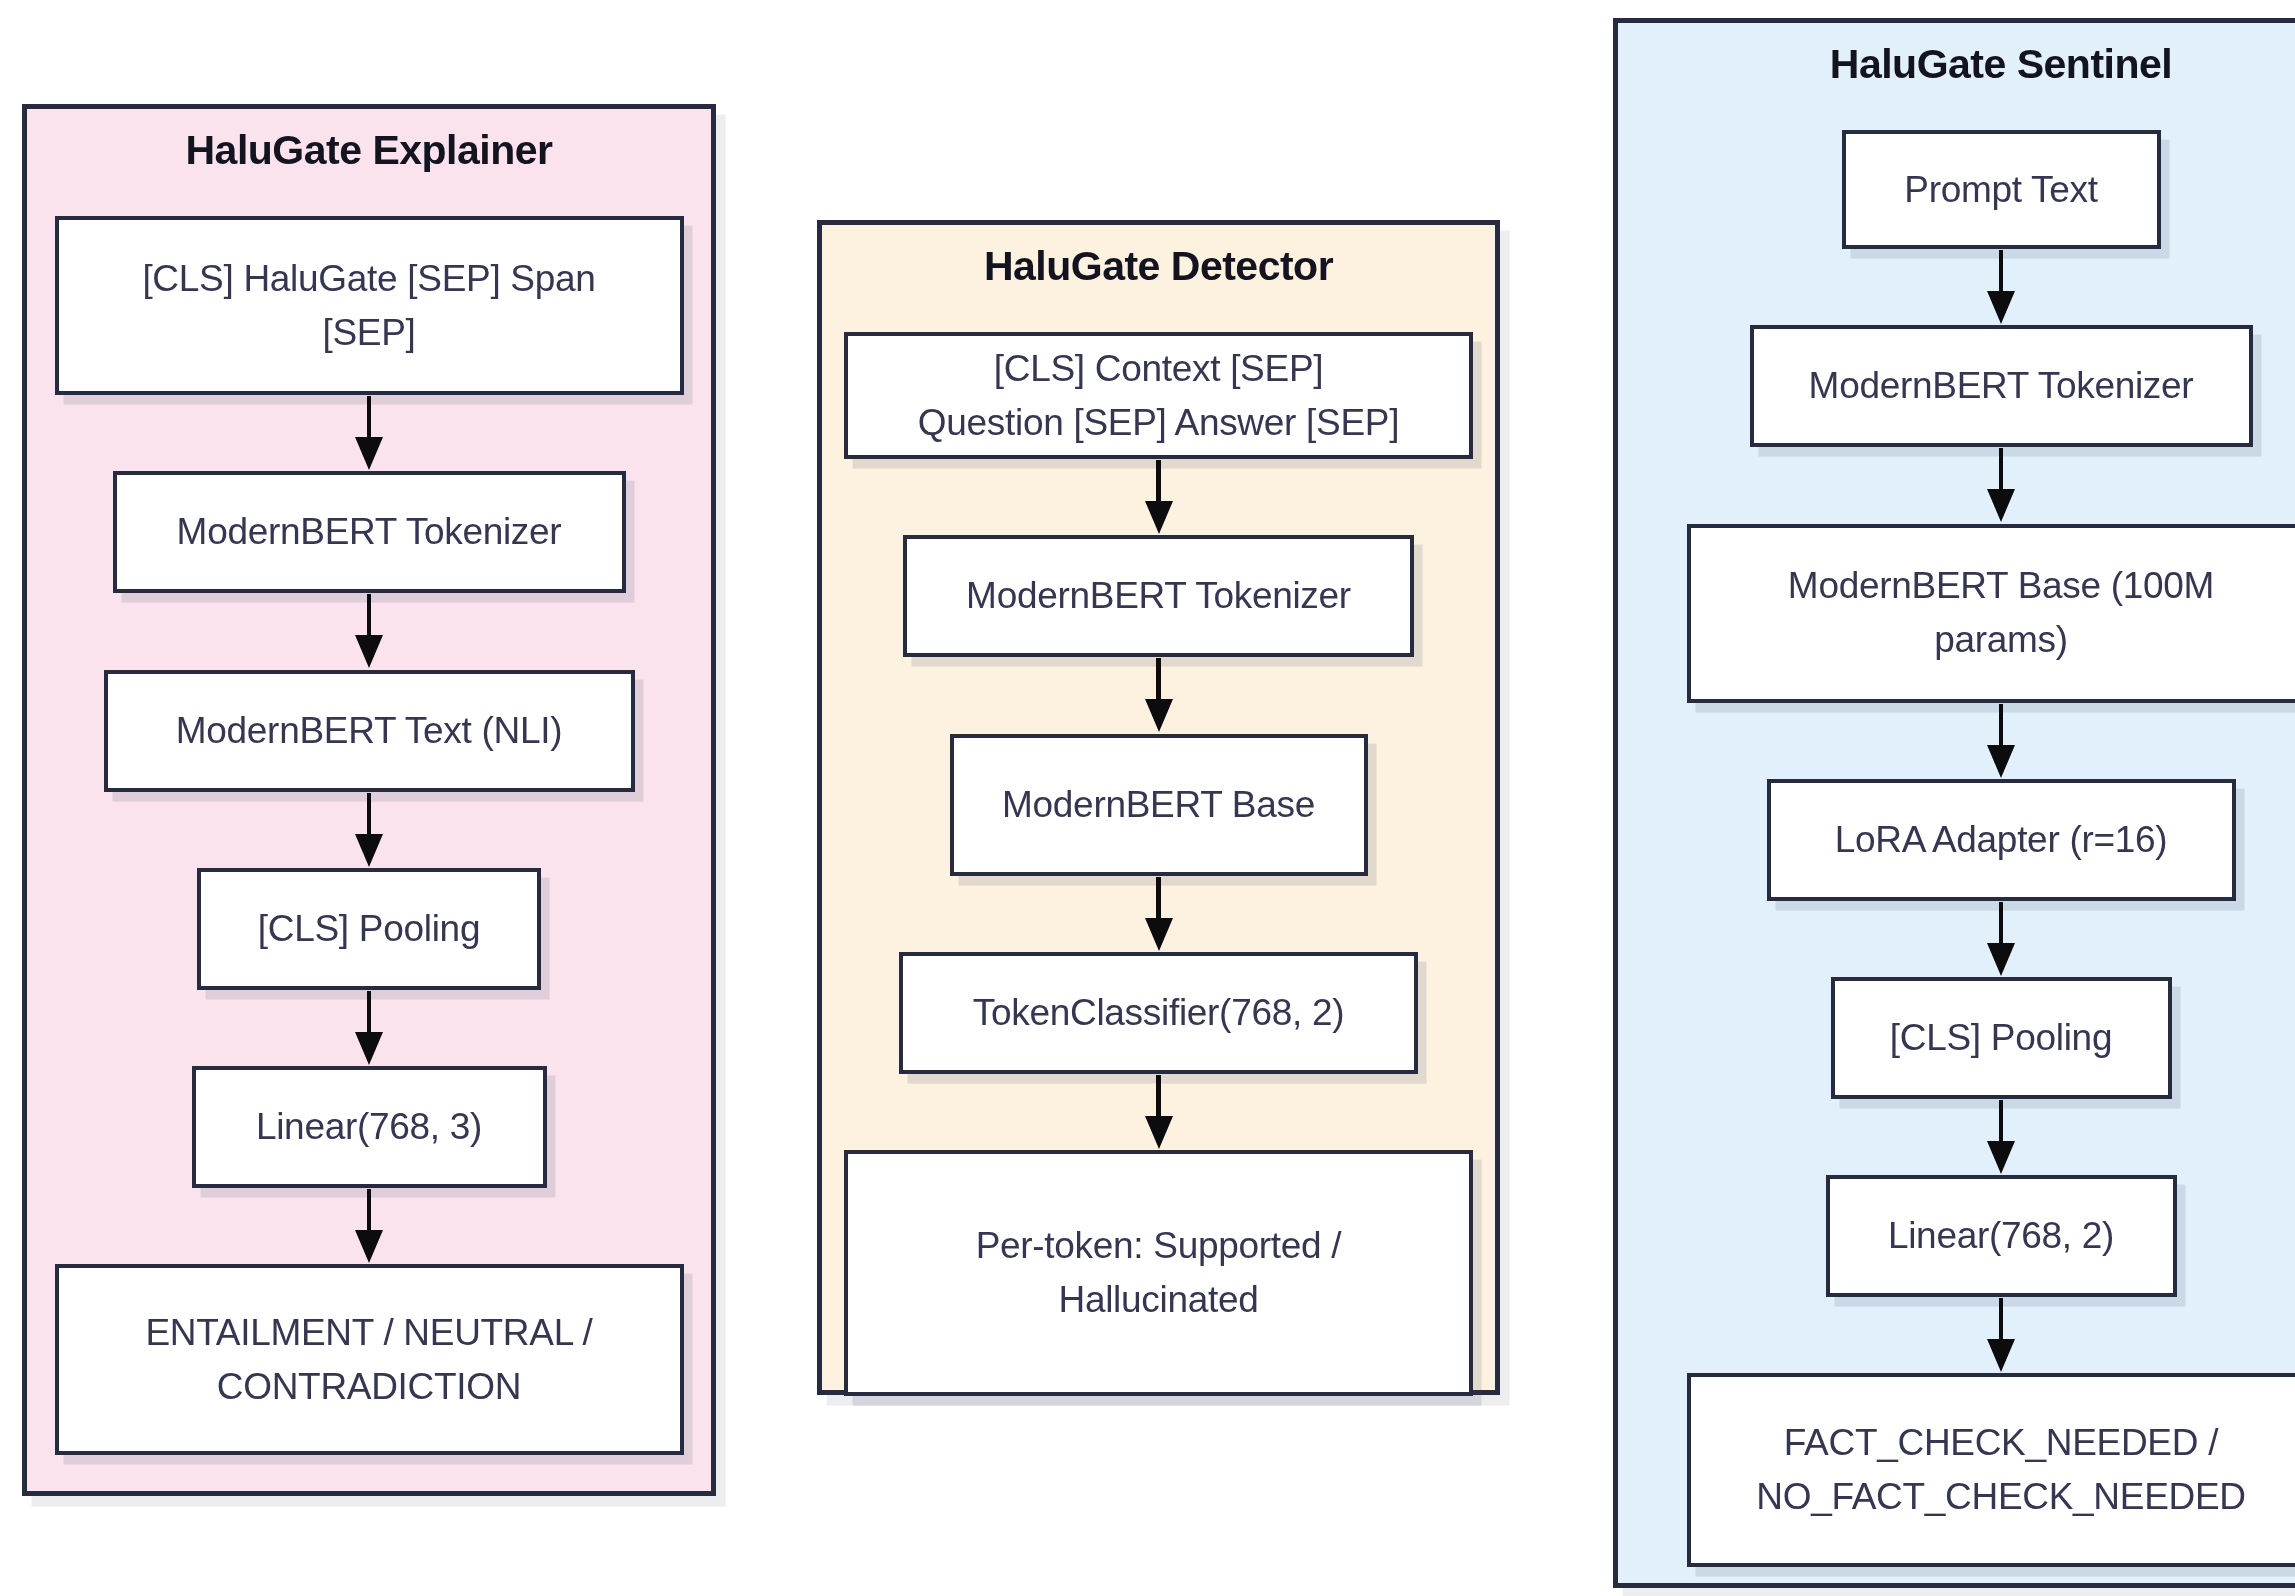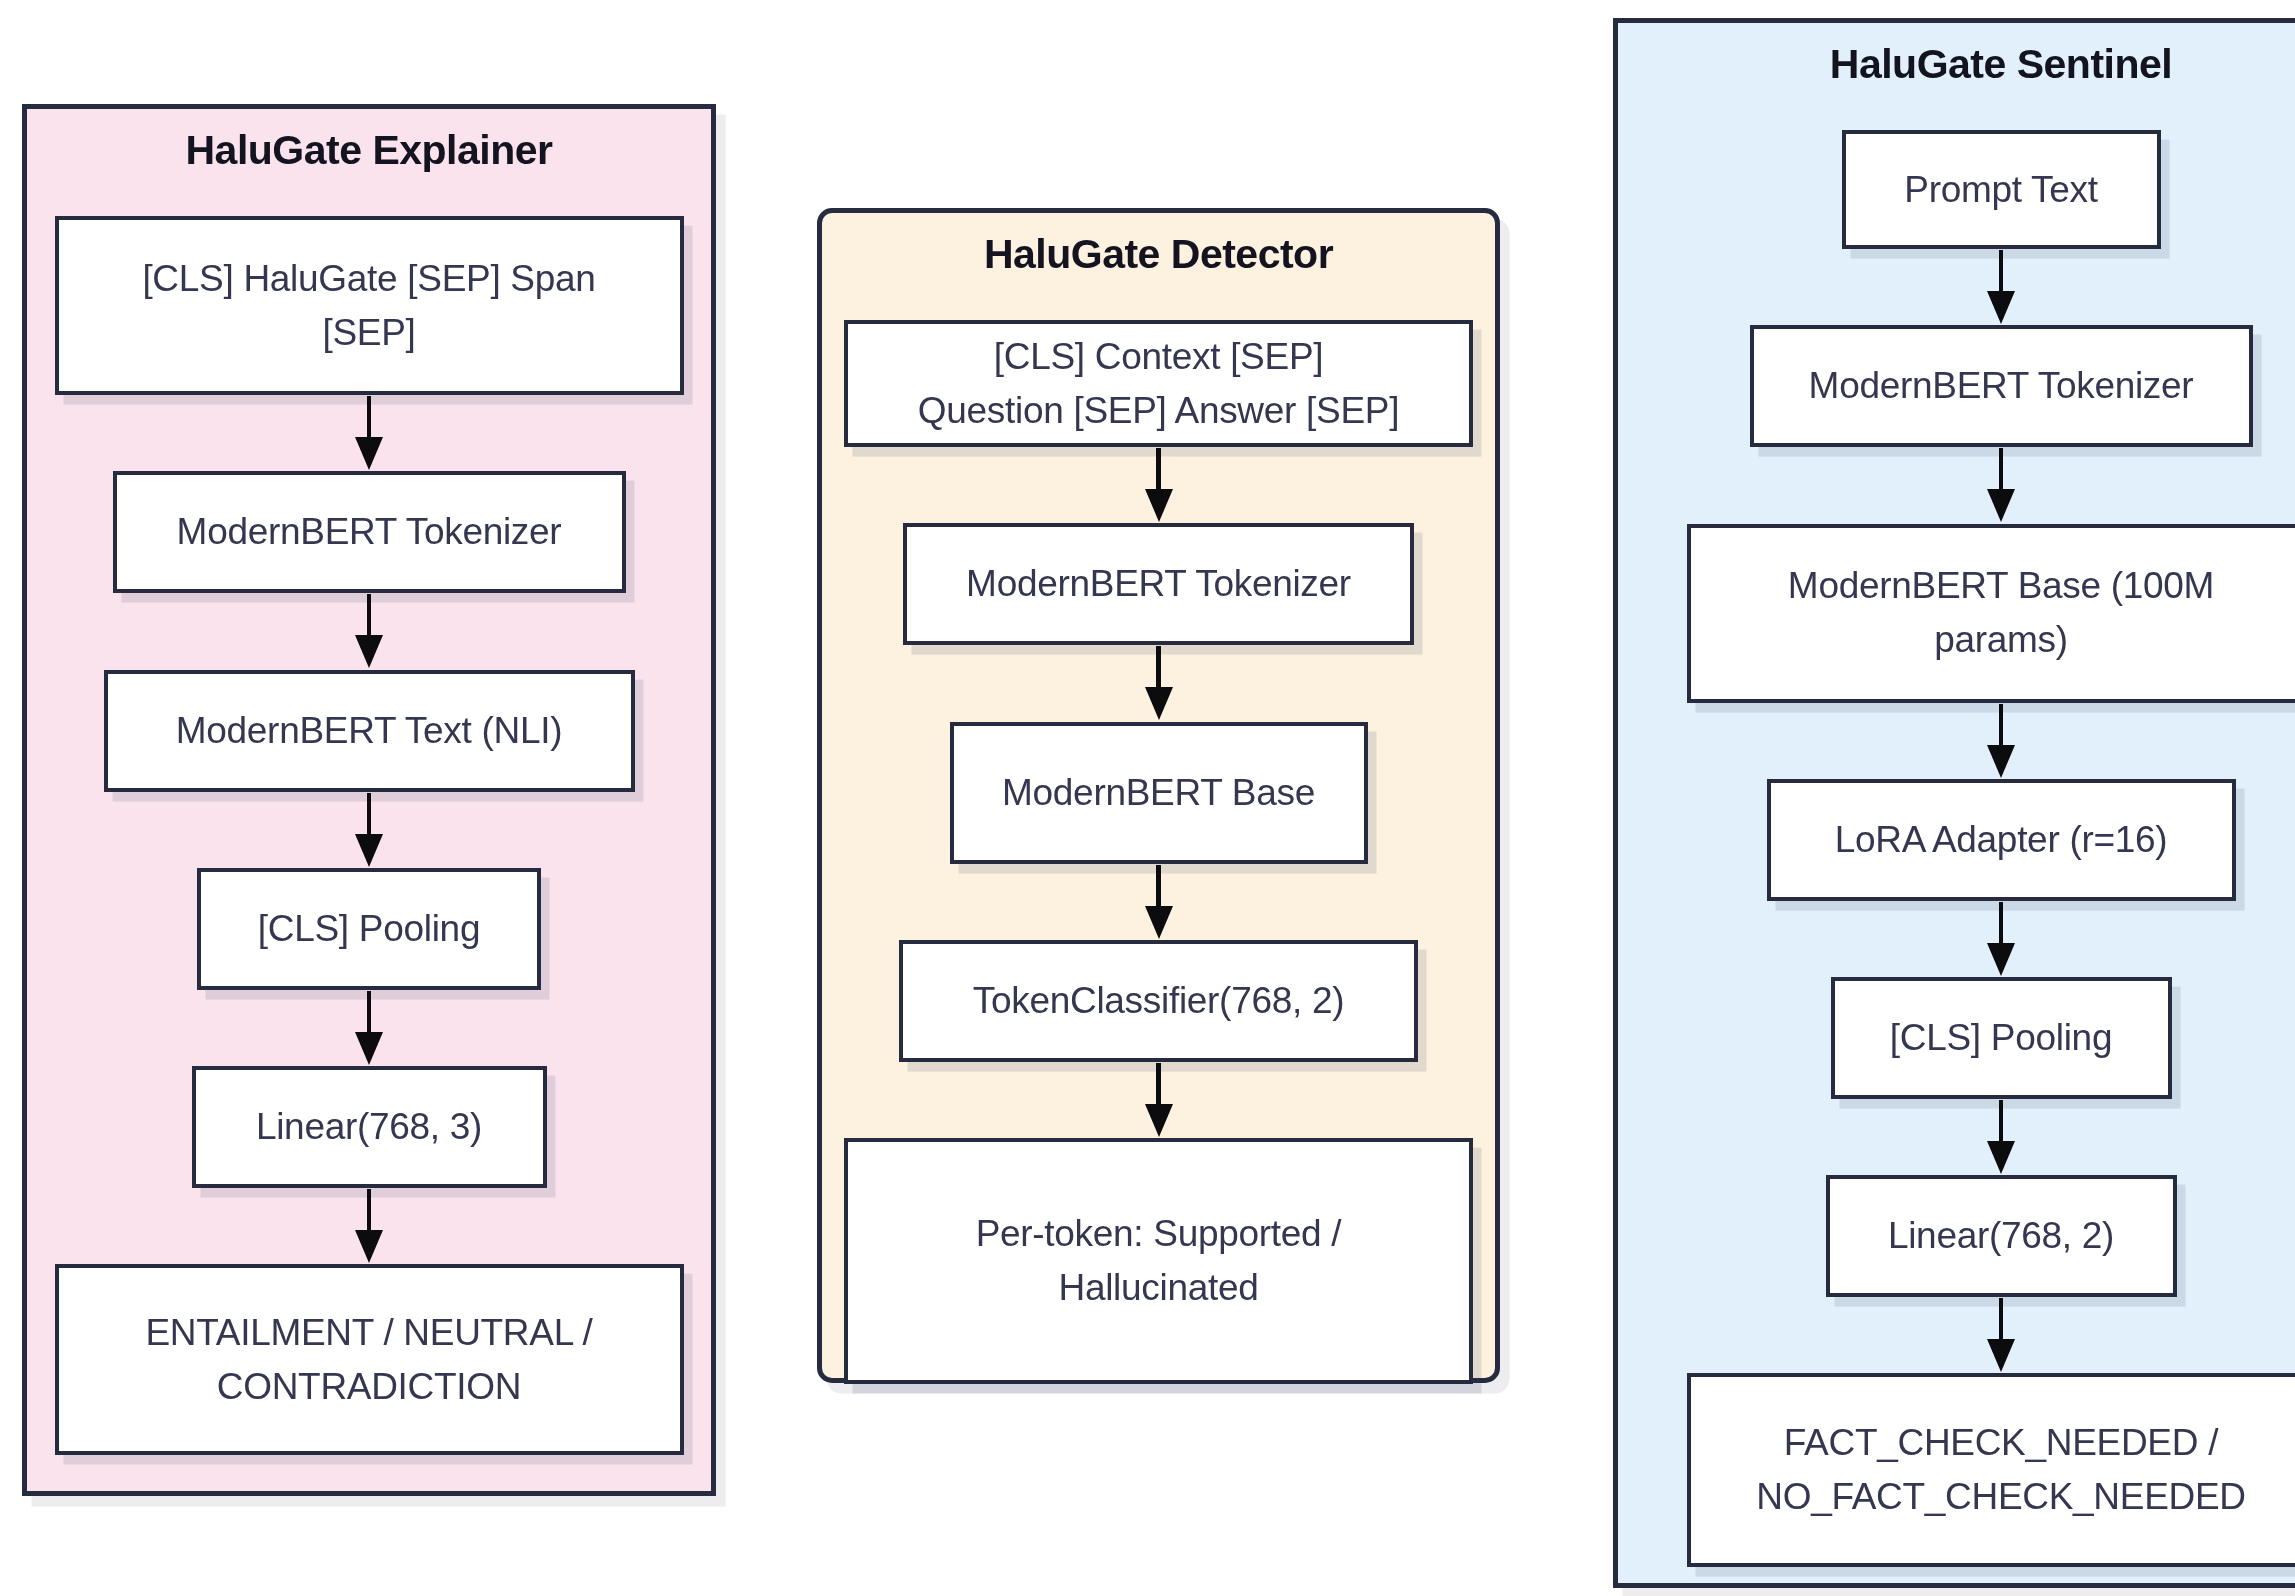--- a/index.html
+++ b/index.html
@@ -26,23 +26,22 @@
   .panel {
     position: absolute;
     border: 5.3px solid var(--border);
     box-shadow: 9.6px 10.6px 0 var(--panel_shadow);
   }
   .panel-explainer {
     left: 22px; top: 104px; width: 694px; height: 1392px;
     background: var(--panel_explainer_bg);
   }
   .panel-detector {
-    left: 817px; top: 208px; width: 683px; height: 1175px;
+    left: 817px; top: 220px; width: 683px; height: 1175px;
     background: var(--panel_detector_bg);
-    border-radius: 15px;
   }
   .panel-sentinel {
     left: 1613px; top: 18px; width: 776px; height: 1570px;
     background: var(--panel_sentinel_bg);
   }
 
   .panel-title {
     display: block;
     margin-top: 17px;
     text-align: center;

